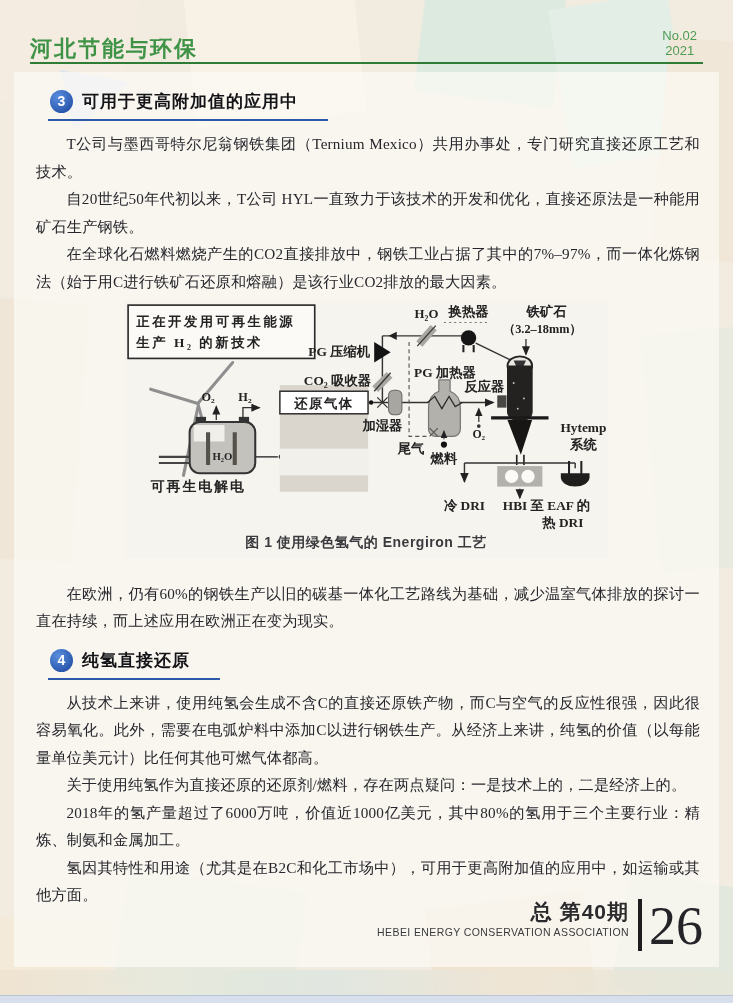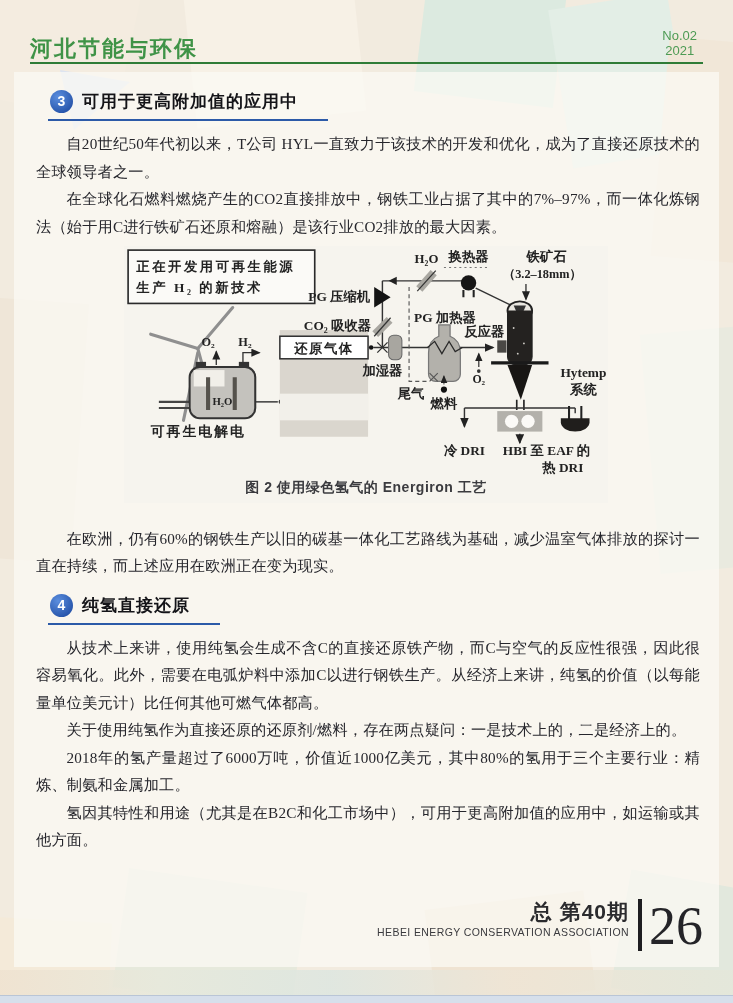--- a/index.html
+++ b/index.html
@@ -76,21 +76,22 @@
     <div class="hdr-rule"></div>
   </header>
 
   <main class="content">
 
     <div class="sec-heading">
       <span class="num-badge">3</span>
       <span class="sec-title">可用于更高附加值的应用中</span>
     </div>
 
-    <p class="para">自20世纪50年代初以来，T公司 HYL一直致力于该技术的开发和优化，成为了直接还原技术的全球领导者之一。</p>
+    <p class="para">T公司与墨西哥特尔尼翁钢铁集团（Ternium Mexico）共用办事处，专门研究直接还原工艺和技术。</p>
+    <p class="para">自20世纪50年代初以来，T公司 HYL一直致力于该技术的开发和优化，直接还原法是一种能用矿石生产钢铁。</p>
     <p class="para">在全球化石燃料燃烧产生的CO2直接排放中，钢铁工业占据了其中的7%–97%，而一体化炼钢法（始于用C进行铁矿石还原和熔融）是该行业CO2排放的最大因素。</p>
 
     
     <figure class="figure" style="margin-left:88px;">
       <svg viewBox="0 0 472 225">
         <defs>
           <marker id="ah" markerWidth="8" markerHeight="8" refX="6" refY="3" orient="auto">
             <path d="M0,0 L7,3 L0,6 z" fill="#222"></path>
           </marker>
         </defs>
@@ -224,21 +225,21 @@
           <path d="M386,183 V192" stroke="#333" stroke-width="1.4" fill="none" marker-end="url(#ah)"></path>
           <path d="M440,158 V163" stroke="#333" stroke-width="1.4" fill="none"></path>
           <path d="M434,156 V172 M446,156 V172" stroke="#222" stroke-width="2" fill="none"></path>
           <path d="M426,168 h28 v4 a14,9 0 0 1 -28,0 z" fill="#201e1c"></path>
         </g>
 
         <text x="332" y="204" font-size="13" text-anchor="middle">冷 DRI</text>
         <text x="412" y="204" font-size="13" text-anchor="middle">HBI 至 EAF 的</text>
         <text x="428" y="220" font-size="13" text-anchor="middle">热 DRI</text>
       </svg>
-      <figcaption class="fig-caption">图 2  使用绿色氢气的 Energiron 工艺</figcaption>
+      <figcaption class="fig-caption">图 1  使用绿色氢气的 Energiron 工艺</figcaption>
     </figure>
 
     <p class="para after-fig">在欧洲，仍有60%的钢铁生产以旧的碳基一体化工艺路线为基础，减少温室气体排放的探讨一直在持续，而上述应用在欧洲正在变为现实。</p>
 
     <div class="sec-heading sec4-gap">
       <span class="num-badge">4</span>
       <span class="sec-title">纯氢直接还原</span>
     </div>
 
     <p class="para">从技术上来讲，使用纯氢会生成不含C的直接还原铁产物，而C与空气的反应性很强，因此很容易氧化。此外，需要在电弧炉料中添加C以进行钢铁生产。从经济上来讲，纯氢的价值（以每能量单位美元计）比任何其他可燃气体都高。</p>

